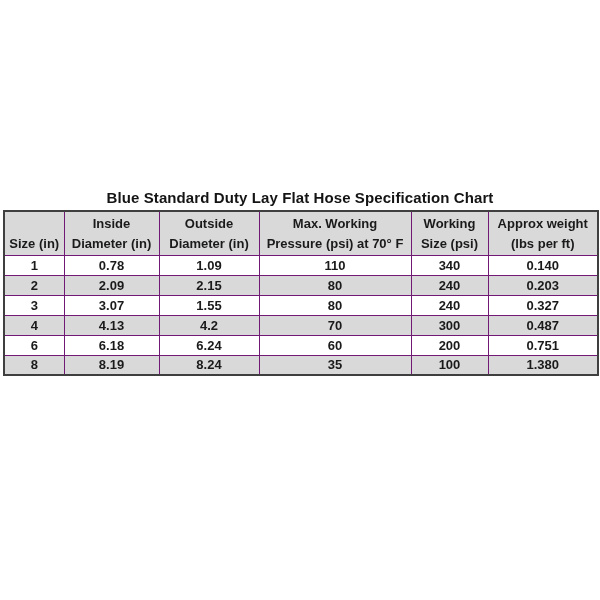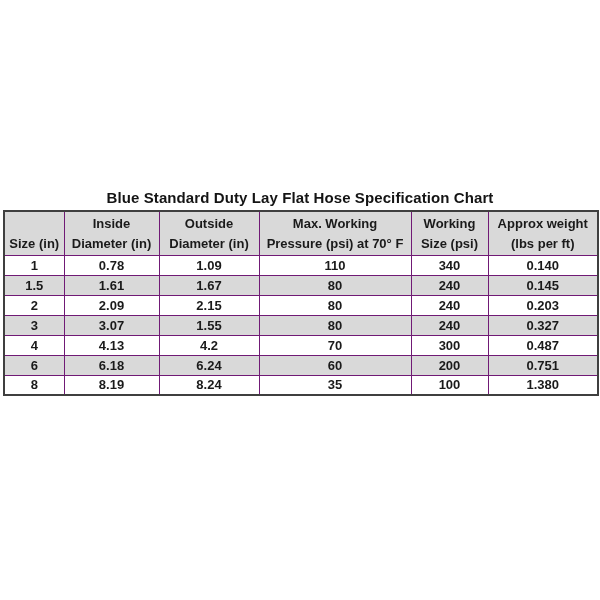--- a/index.html
+++ b/index.html
@@ -110,28 +110,20 @@
       <tbody>
           <tr>
             <td>1</td>
             <td>0.78</td>
             <td>1.09</td>
             <td>110</td>
             <td>340</td>
             <td>0.140</td>
           </tr>
           <tr>
-            <td>1.5</td>
-            <td>1.61</td>
-            <td>1.67</td>
-            <td>80</td>
-            <td>240</td>
-            <td>0.145</td>
-          </tr>
-          <tr>
             <td>2</td>
             <td>2.09</td>
             <td>2.15</td>
             <td>80</td>
             <td>240</td>
             <td>0.203</td>
           </tr>
           <tr>
             <td>3</td>
             <td>3.07</td>

